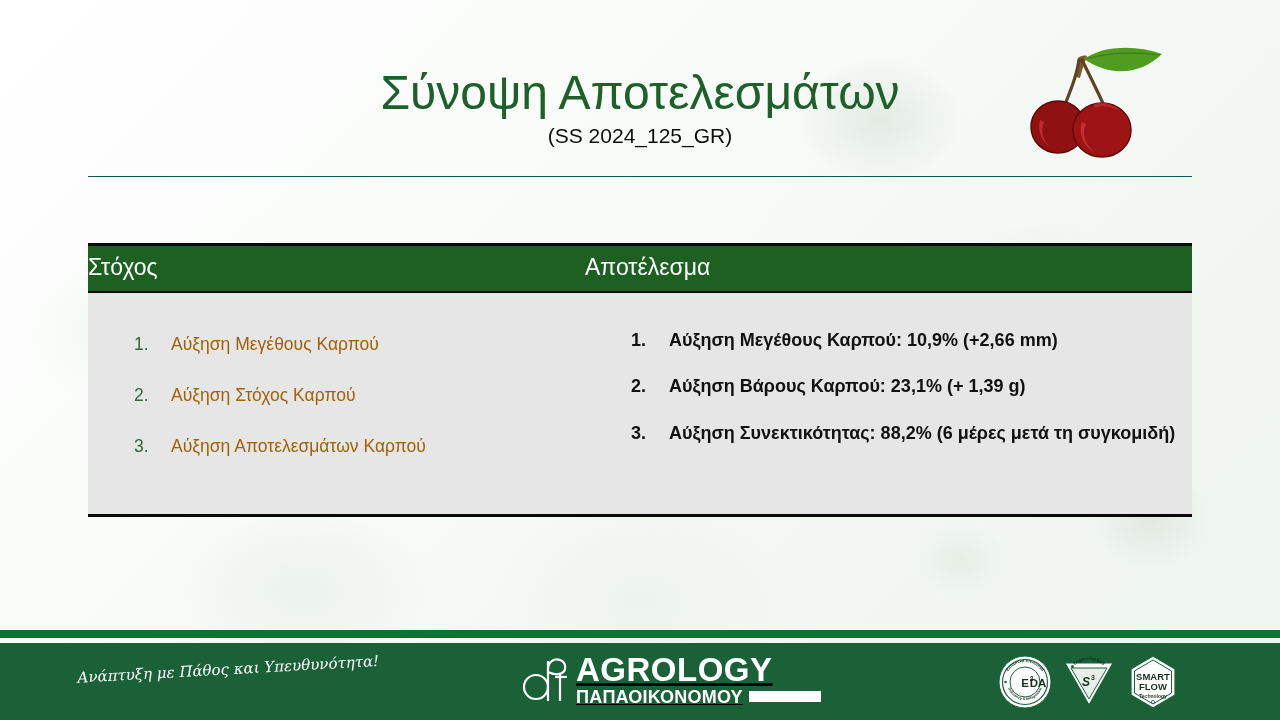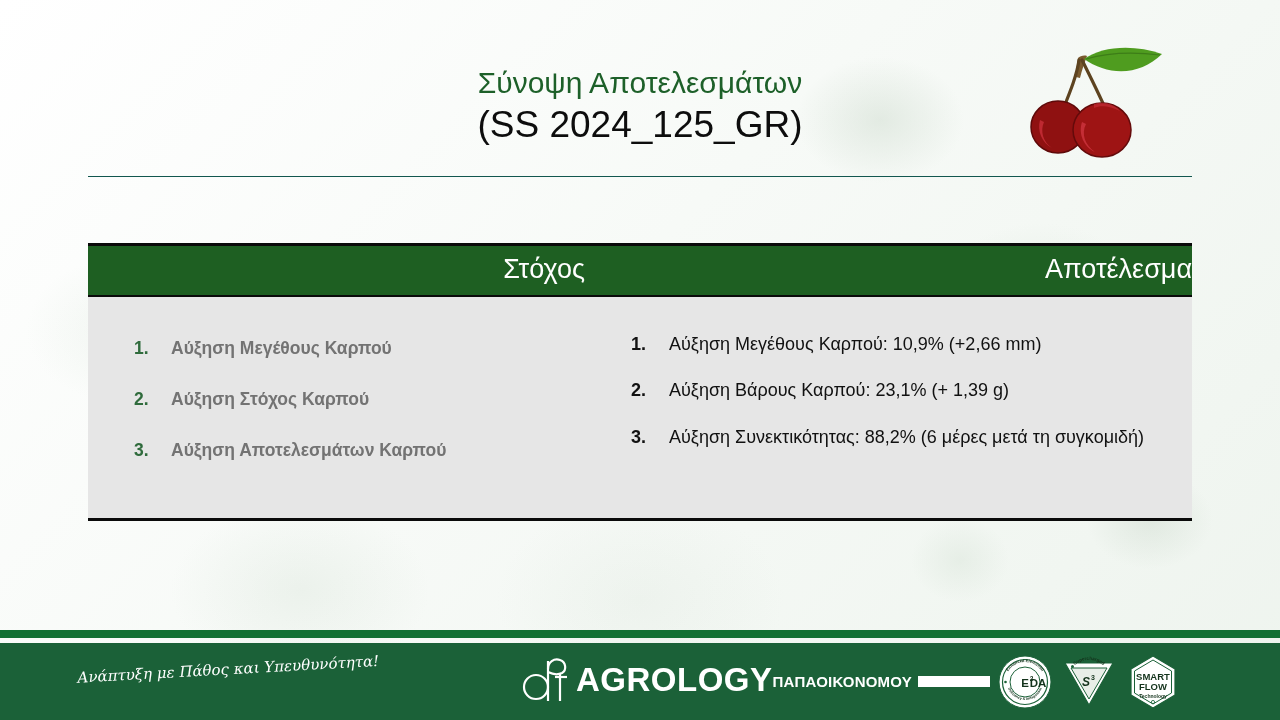--- a/index.html
+++ b/index.html
@@ -40,27 +40,27 @@
 
   
   .title-block {
     position: absolute;
     left: 88px;
     top: 66px;
     width: 1104px;
     text-align: center;
   }
   .title-main {
-    font-size: 30px;
+    font-size: 48px;
     color: #1d6029;
     line-height: 1.12;
     white-space: nowrap;
   }
   .title-sub {
-    font-size: 37px;
+    font-size: 21px;
     color: #0d0d0d;
     line-height: 1.2;
     margin-top: 3px;
   }
   .title-rule {
     position: absolute;
     left: 88px;
     top: 176px;
     width: 1104px;
     height: 1px;
@@ -86,22 +86,22 @@
     border-bottom: 3px solid #0a0a0a;
     box-sizing: border-box;
   }
   .thead {
     display: flex;
     background: #1e5f22;
     border-bottom: 2px solid #0a0a0a;
   }
   .th {
     color: #ffffff;
-    font-size: 27px;
-    text-align: right;
+    font-size: 23px;
+    text-align: left;
     padding: 8px 0 10px;
     box-sizing: border-box;
   }
   .th-left  { width: 497px; }
   .th-right { width: 607px; }
 
   .tbody {
     display: flex;
     background: #e6e6e6;
     min-height: 221px;
@@ -116,46 +116,45 @@
   ol.goal-list {
     margin: 0;
     padding: 0 0 0 46px;
     list-style: none;
     counter-reset: goal;
   }
   ol.goal-list li {
     counter-increment: goal;
     position: relative;
     font-size: 17.5px;
-    color: #737373;
+    color: #a16207;
     line-height: 1.3;
     margin-bottom: 28px;
     padding-left: 37px;
-    font-weight: bold;
   }
   ol.goal-list li::before {
     content: counter(goal) ".";
     position: absolute;
     left: 0;
     top: 0;
     color: #2f6b3c;
     font-size: 17.5px;
   }
 
   ol.result-list {
     margin: 0;
     padding: 0 0 0 46px;
     list-style: none;
     counter-reset: res;
   }
   ol.result-list li {
     counter-increment: res;
     position: relative;
     font-size: 18px;
-    font-weight: normal;
+    font-weight: bold;
     color: #111111;
     line-height: 1.52;
     margin-bottom: 19px;
     padding-left: 38px;
   }
   ol.result-list li::before {
     content: counter(res) ".";
     position: absolute;
     left: 0;
     top: 0;
@@ -197,32 +196,32 @@
 
   .logo {
     position: absolute;
     left: 522px;
     top: 654px;
     height: 52px;
     display: flex;
     align-items: center;
   }
   .logo-mark { width: 52px; height: 50px; margin-right: 2px; }
-  .logo-text { display: flex; flex-direction: row; }
+  .logo-text { display: flex; flex-direction: column; text-decoration: underline; }
   .logo-word {
     color: #ffffff;
     font-size: 33px;
     font-weight: bold;
     letter-spacing: 0.5px;
     line-height: 0.95;
   }
   .logo-sub-row { display: flex; align-items: center; margin-top: 2px; }
   .logo-sub {
     color: #ffffff;
-    font-size: 15px;
+    font-size: 18px;
     font-weight: bold;
     letter-spacing: 0.2px;
     line-height: 1;
   }
   .logo-bar {
     width: 72px;
     height: 11px;
     background: #ffffff;
     margin-left: 6px;
   }

